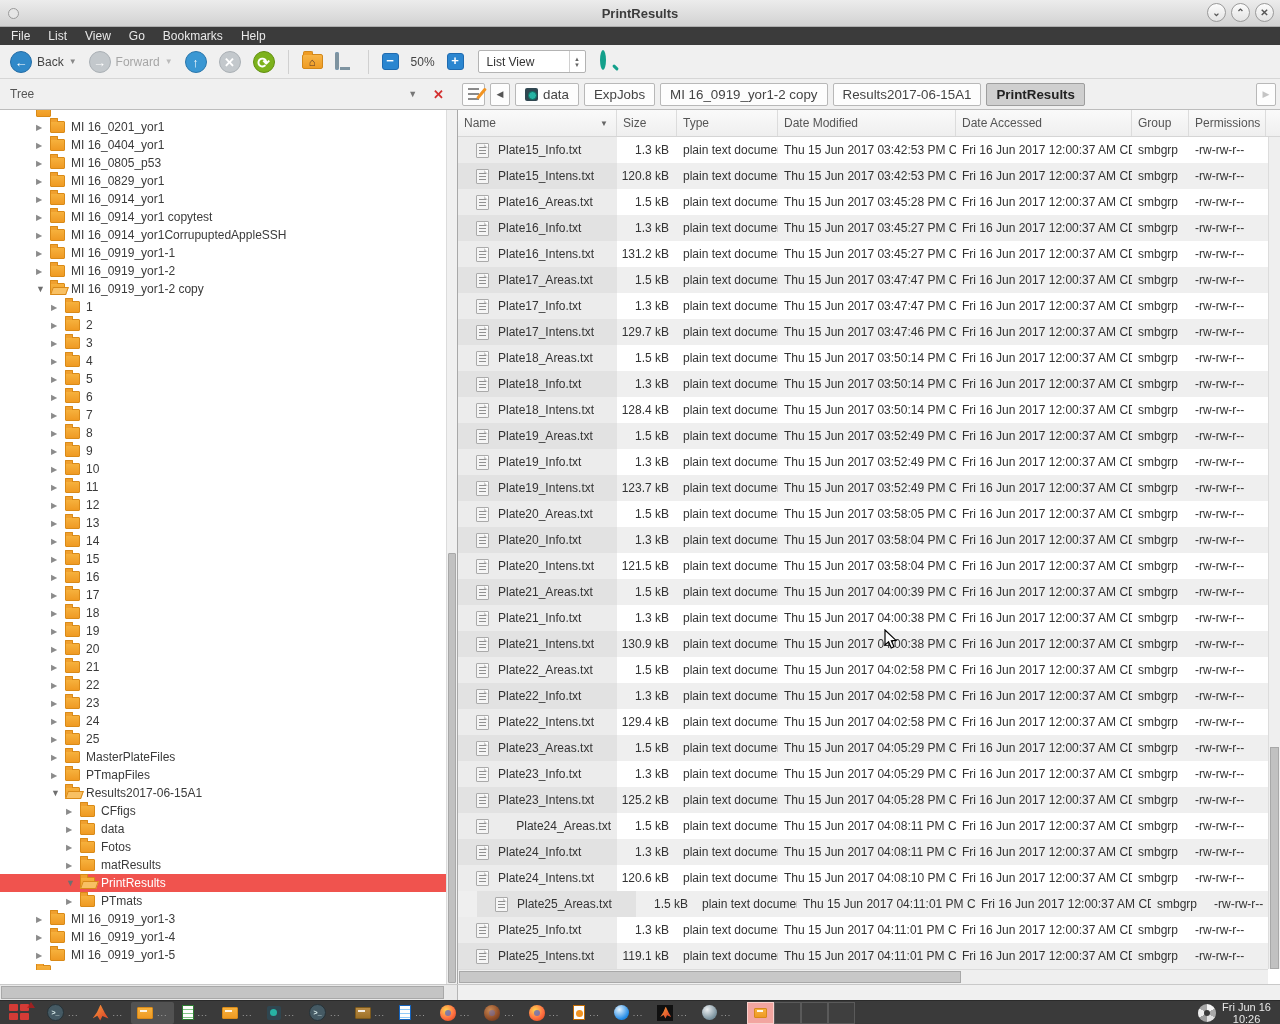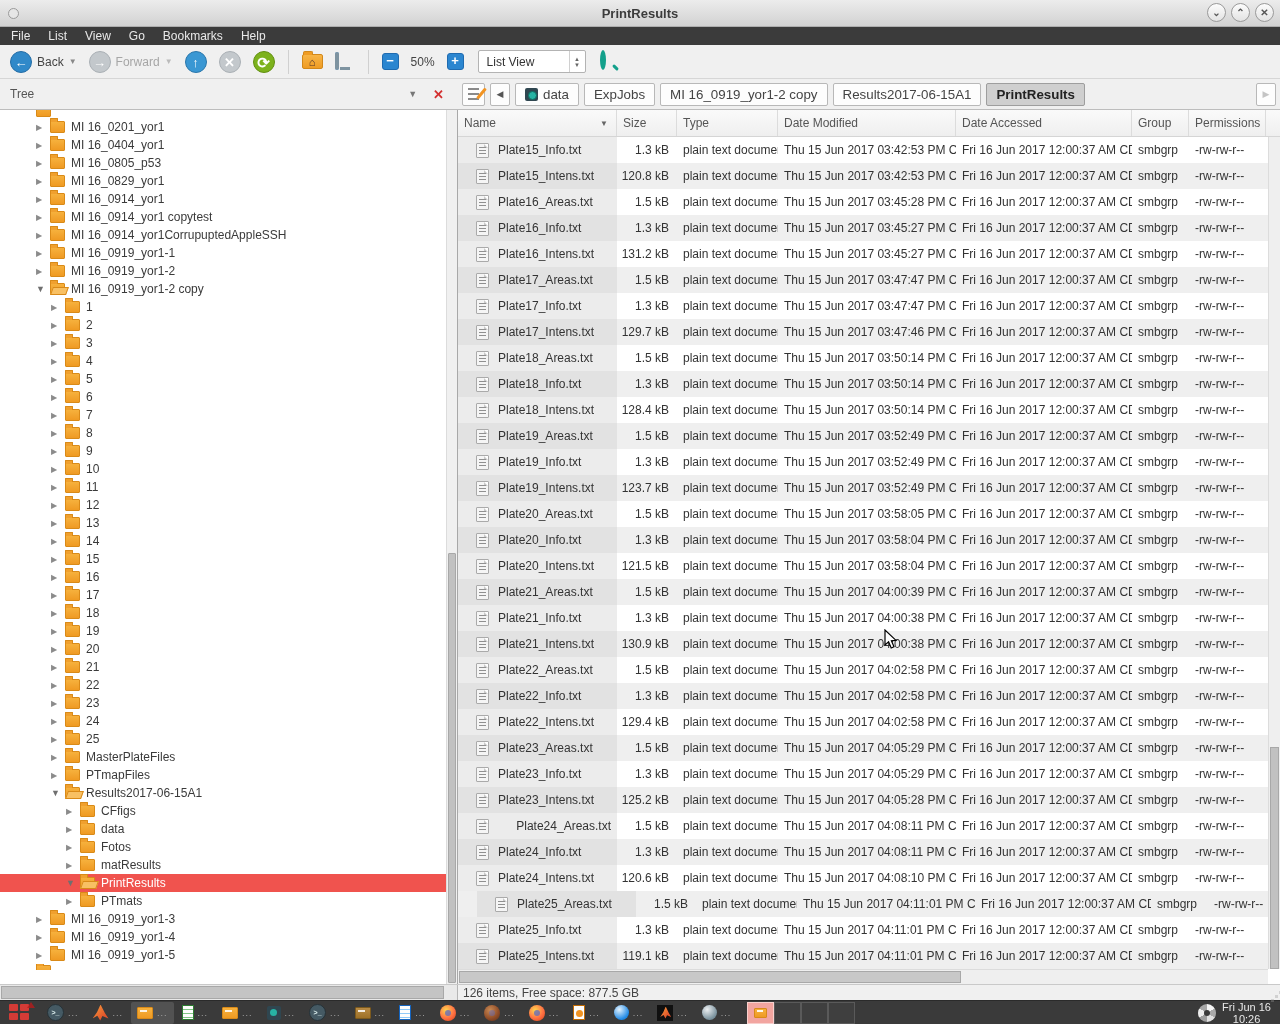--- a/index.html
+++ b/index.html
@@ -1394,24 +1394,20 @@
     <div class="fhscroll">
       <div class="fhthumb" style="left:1px;width:62%;"></div>
     </div>
   </div>
 </div>
 
 <div class="bottomstrip">
   <div class="treehscroll">
     <div class="treehthumb"></div>
   </div>
-  <div class="statusbar">
-    <span>126 items, Free space: 877.5 GB</span>
-    <span class="grip"></span>
-  </div>
 </div>
 
 <div class="taskbar">
   <span id="tkitems" style="display:flex;align-items:center;gap:2px;">
       <span class="tk-item">
         <span class="tk-launcher"></span>
       </span>
       <span class="tk-item">
         <span class="tk-terminal">&gt;_</span>
         <span class="tk-dots">...</span>

